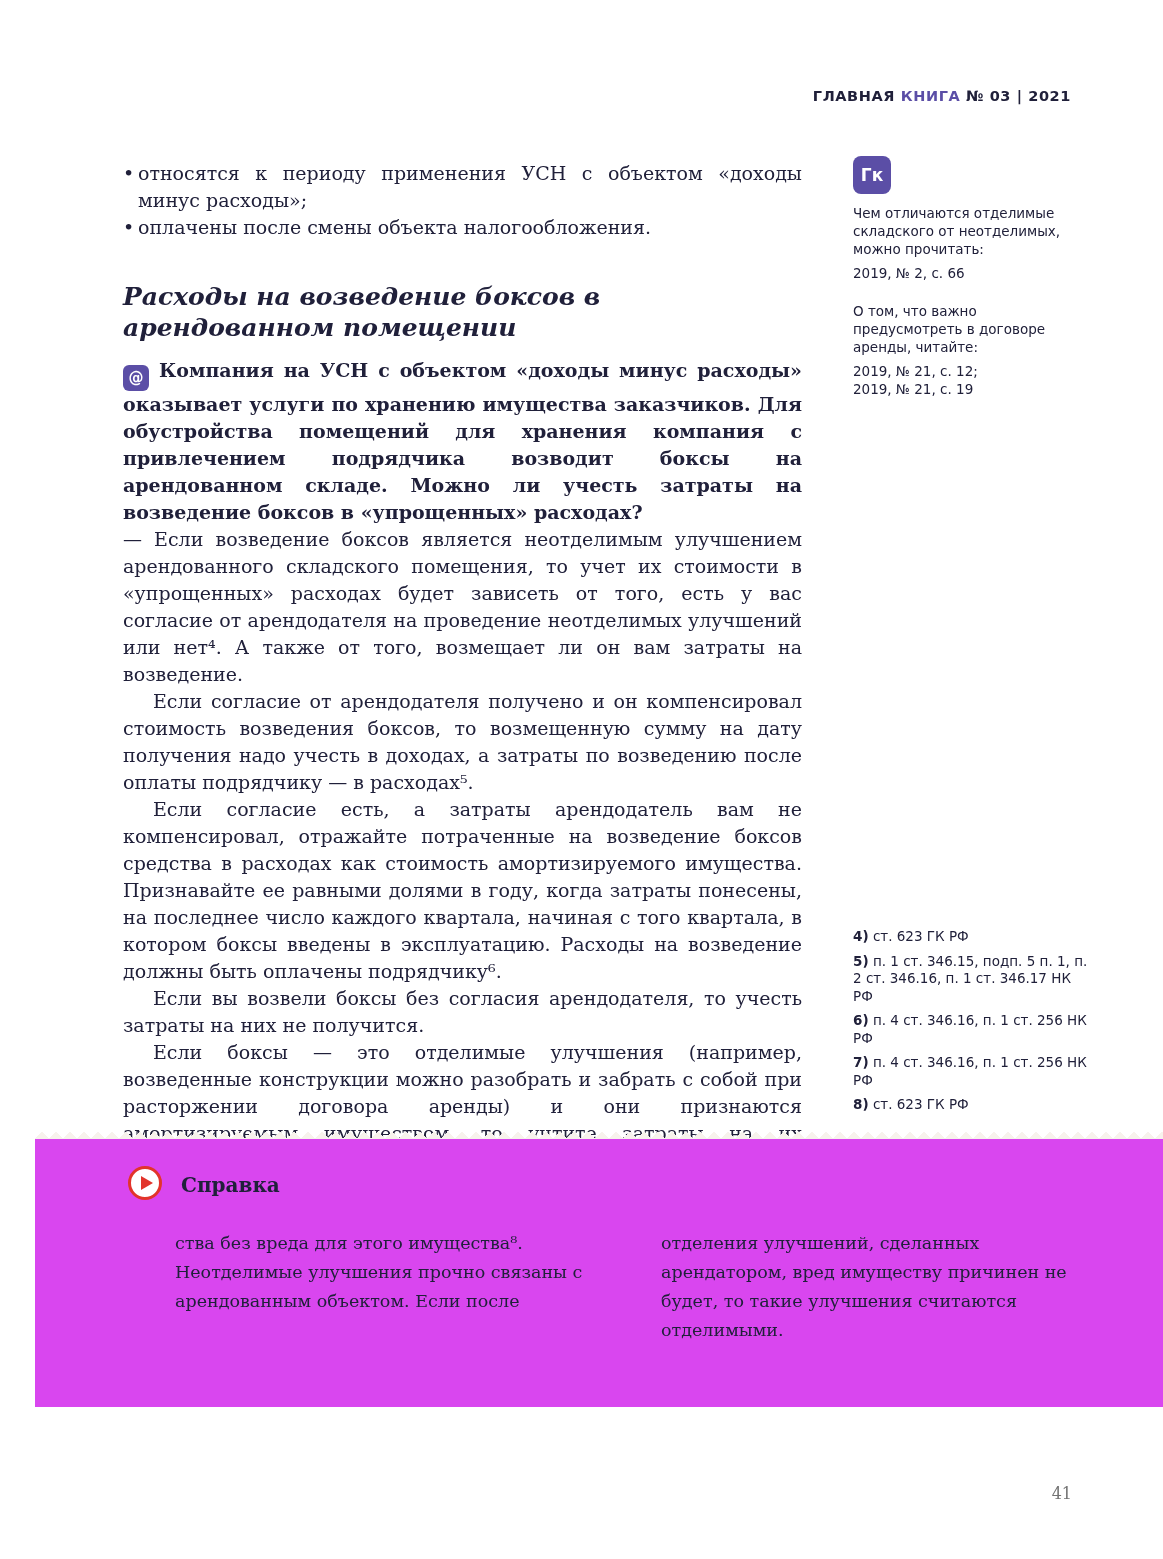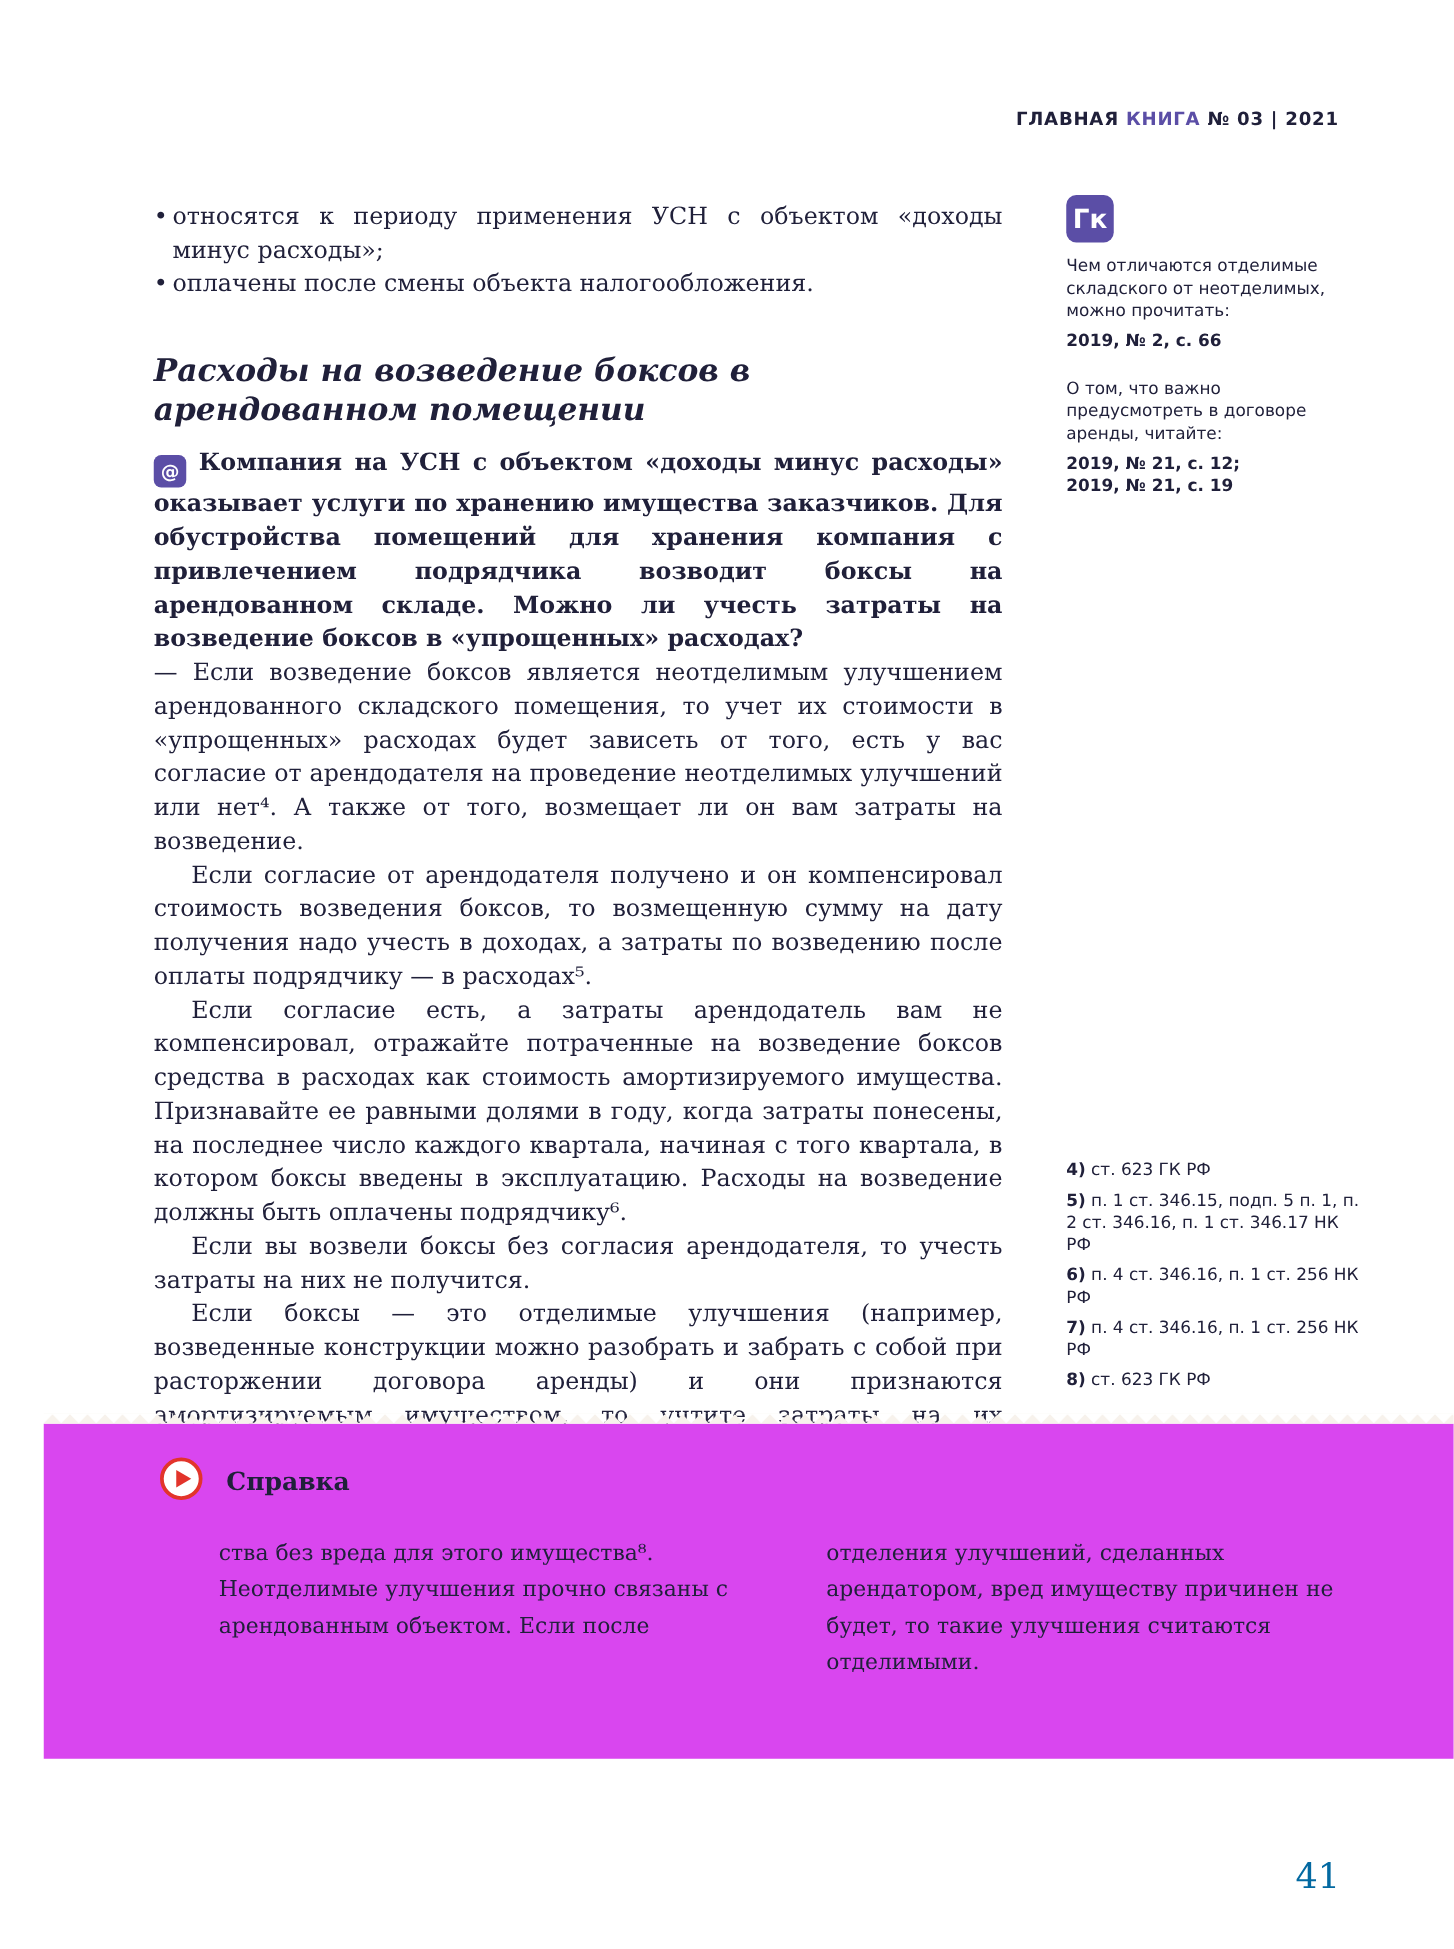--- a/index.html
+++ b/index.html
@@ -40,26 +40,26 @@
   .body-p { text-indent:30px; }
   .body-p.no-indent { text-indent:0; }
 
   
   .sidebar {
     position:absolute; left:853px; top:156px; width:232px;
     font-family:"DejaVu Sans", sans-serif; font-size:13.5px; line-height:18px; color:#20203a;
   }
   .gk-logo {
     width:38px; height:38px; border-radius:8px; background:#5b4ea6;
-    color:#ffffff; font-weight:bold; font-size:21px; line-height:38px;
+    color:#ffffff; font-weight:bold; font-size:17px; line-height:38px;
     text-align:center; margin-bottom:10px;
   }
   .note { margin-bottom:20px; }
   .note-text { margin-bottom:6px; }
-  .note-ref { font-weight:bold; }
+  .note-ref { font-weight:normal; }
 
   .footnotes {
     position:absolute; left:853px; top:928px; width:238px;
     font-family:"DejaVu Sans", sans-serif; font-size:13.5px; line-height:17.5px; color:#20203a;
   }
   .fn { margin-bottom:7px; }
   .fn-num { font-weight:bold; }
 
   
   .spravka {
@@ -77,21 +77,21 @@
   .spravka-cols {
     position:absolute; left:140px; top:90px; right:65px;
     display:flex; gap:38px;
     font-size:17.5px; line-height:29px; color:#20203a;
   }
   .sp-col { flex:1 1 0; }
   .sp-col.pre { white-space:pre-line; }
 
   .page-number {
     position:absolute; right:91px; top:1484px;
-    font-size:28px; color:#0369a1;
+    font-size:16px; color:#737373;
   }
 </style>
 </head>
 <body>
 
 <div class="page">
 
   <header class="masthead">
     <span class="brand-main">ГЛАВНАЯ </span><span class="brand-accent">КНИГА</span><span class="issue"> № 03 | 2021</span>
   </header>

